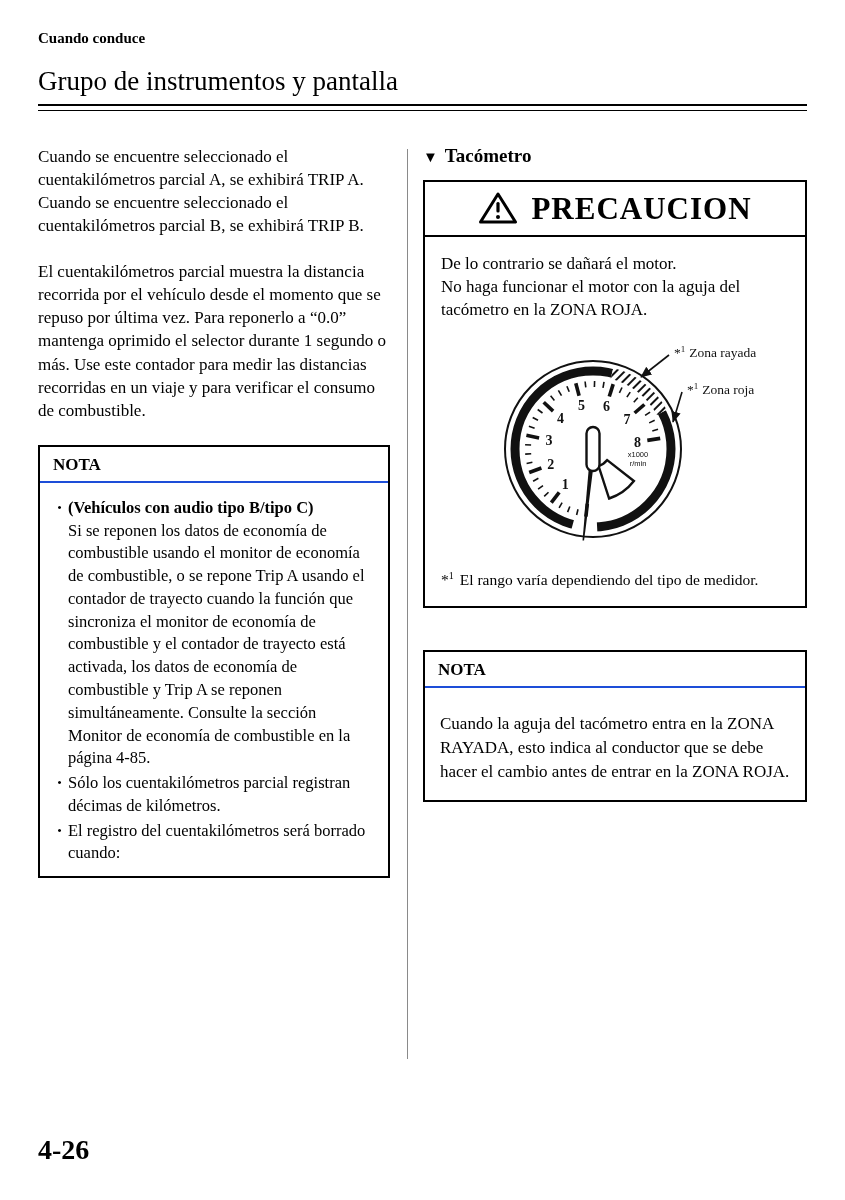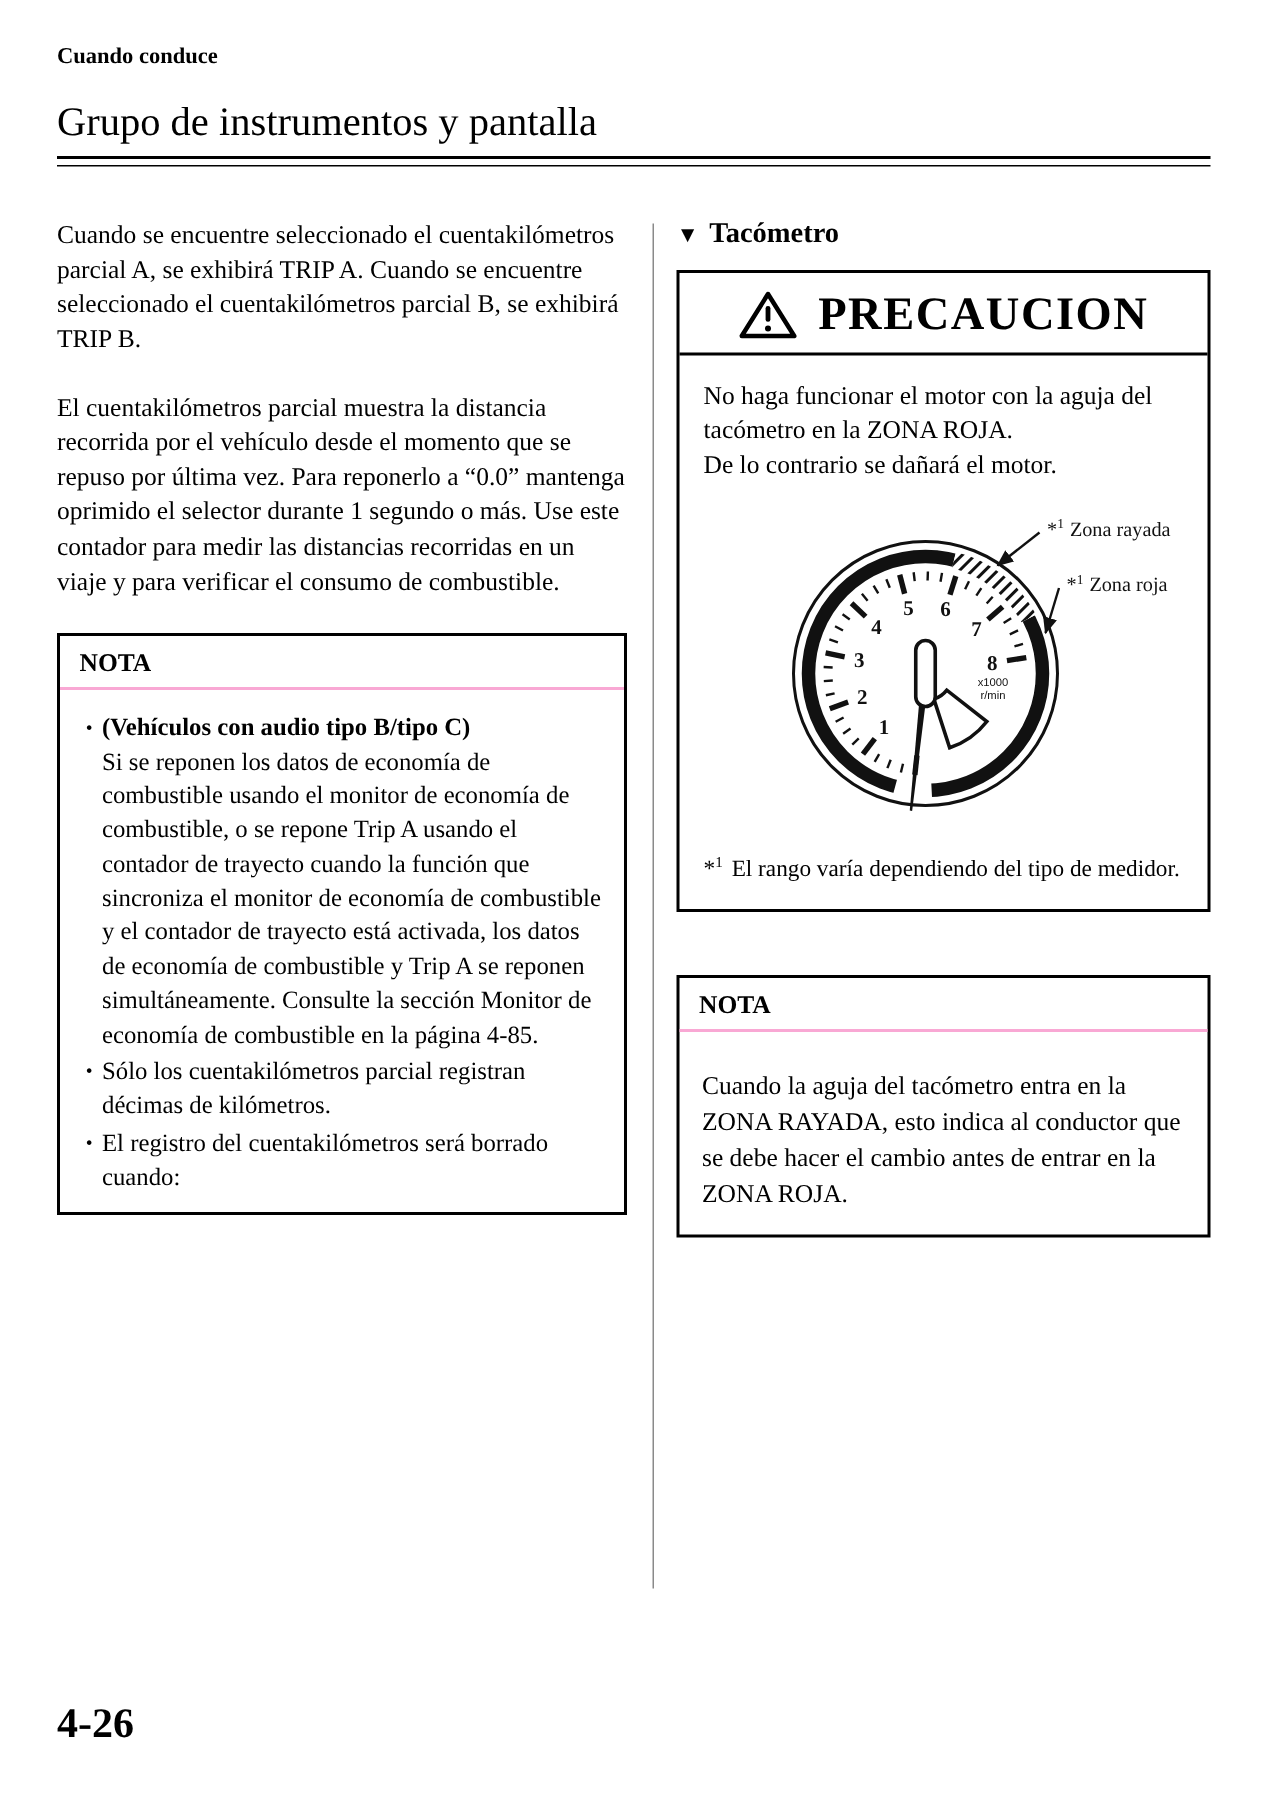--- a/index.html
+++ b/index.html
@@ -4,39 +4,39 @@
 <style>
   html,body{margin:0;padding:0}
   body{width:845px;height:1200px;background:#fff;color:#000;
        font-family:"Liberation Serif",serif;position:relative;overflow:hidden}
   .page{position:absolute;inset:0;padding:30px 38px}
   .kicker{font-size:15px;font-weight:bold;margin-bottom:20px}
   .title{font-size:27px;font-weight:normal;line-height:1.1}
   .rule-thick{height:2px;background:#000;margin-top:7px}
   .rule-thin{height:1px;background:#000;margin-top:4px}
   .columns{display:flex;align-items:stretch;margin-top:34px;min-height:960px}
-  .col-left{width:380px;flex:none}
+  .col-left{width:352px;flex:none}
   .col-divider{width:1px;background:#8a8a8a;flex:none;margin:4px 15px 46px 17px}
   .col-right{flex:1;min-width:0}
   p.body{font-size:17px;line-height:1.36;margin:0 0 23px}
   .note-box{border:2px solid #000;margin-top:6px}
-  .note-title{font-size:17px;font-weight:bold;padding:8px 13px 6px;border-bottom:2px solid #f9a8d4}
+  .note-title{font-size:17px;font-weight:bold;padding:8px 13px 6px;border-bottom:2px solid #1d4ed8}
   .note-body{padding:14px 14px 11px 11px;font-size:16.5px;line-height:1.38}
   .note-body p{margin:0}
   .li{display:flex}
   .li + .li{margin-top:2px}
   .li-dot{flex:none;width:17px;text-align:center;font-size:13px;padding-top:2px}
   .li-dot::before{content:"•"}
   .li-body{flex:1;min-width:0}
   .lead-bold{font-weight:bold;display:block}
   .sub-list{margin-top:19px;margin-left:19px}
   .section-head{display:flex;align-items:baseline;font-size:19px;font-weight:bold;margin:0 0 13px}
   .section-marker{font-size:15px;margin-right:7px}
   .caution-box{border:2px solid #000;margin-top:4px}
-  .caution-head{display:flex;align-items:flex-end;justify-content:center;gap:13px;
+  .caution-head{display:flex;align-items:flex-start;justify-content:center;gap:13px;
                 padding:9px 10px 8px;border-bottom:2px solid #000}
   .caution-title{font-size:31px;font-weight:bold;letter-spacing:1px}
   .caution-body{padding:15px 16px 4px}
   .caution-body p{font-size:17px;line-height:1.36;margin:0}
   .diagram{display:block;margin:8px auto 0}
   .fn{display:flex;padding:2px 16px 16px;font-size:15.5px;line-height:1.3}
   .fn-ref{flex:none;margin-right:6px}
   sup.s{font-size:10px;vertical-align:super;line-height:0}
   .nota2{margin-top:42px}
   .nota2 .note-body{padding:24px 15px 16px}
@@ -96,22 +96,22 @@
       <div class="caution-box">
         <div class="caution-head">
           <svg width="40" height="34" viewBox="0 0 40 34">
             <path d="M20 3 L37.5 31 L2.5 31 Z" fill="none" stroke="#000" stroke-width="3" stroke-linejoin="round"></path>
             <rect x="18.4" y="11" width="3.2" height="10.5" rx="1.5" fill="#000"></rect>
             <circle cx="20" cy="26" r="2" fill="#000"></circle>
           </svg>
           <span class="caution-title">PRECAUCION</span>
         </div>
         <div class="caution-body">
+          <p>De lo contrario se dañará el motor.</p>
           <p>No haga funcionar el motor con la aguja del tacómetro en la ZONA ROJA.</p>
-          <p>De lo contrario se dañará el motor.</p>
 
           <svg class="diagram" viewBox="0 0 340 235" width="340" height="235">
             <defs>
               <pattern id="hatch" width="6" height="6" patternUnits="userSpaceOnUse" patternTransform="rotate(45)">
                 <rect width="6" height="6" fill="#fff"></rect>
                 <line x1="1" y1="0" x2="1" y2="6" stroke="#111" stroke-width="2"></line>
               </pattern>
               <marker id="arrow" markerWidth="9" markerHeight="8" refX="6.5" refY="3" orient="auto">
                 <path d="M0,0 L7,3 L0,6 Z" fill="#111"></path>
               </marker>

